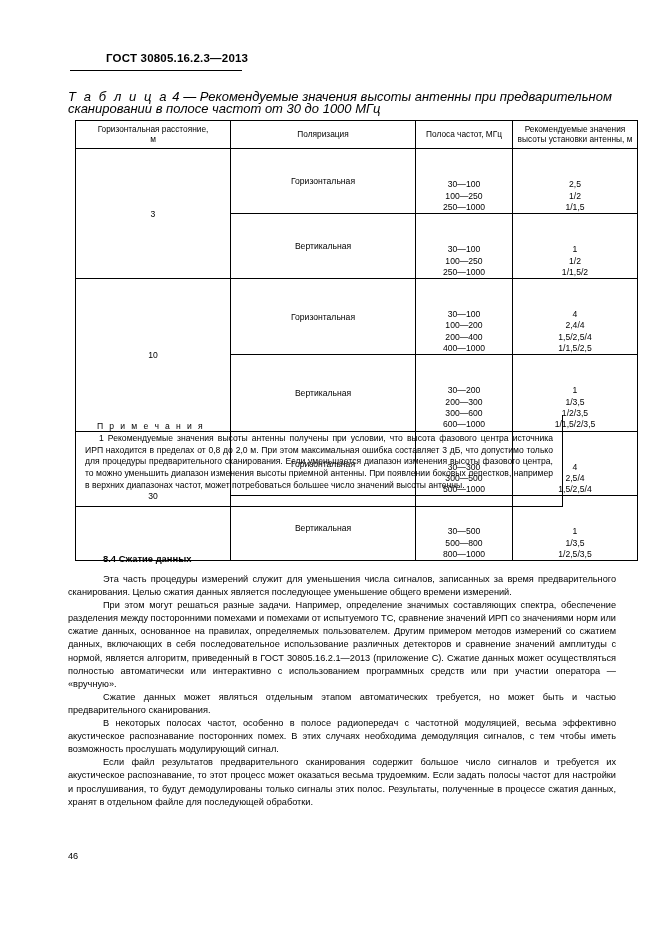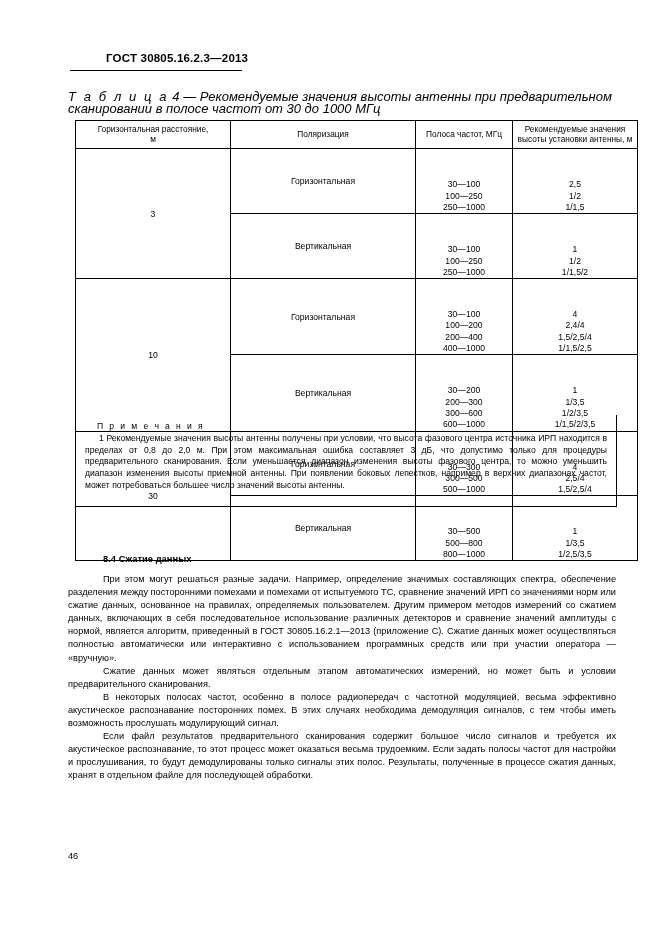--- a/index.html
+++ b/index.html
@@ -104,21 +104,21 @@
     line-height: 11.3px;
   }
   .stack { display: block; margin-top: 30px; }
   .stack span { display: block; }
 
   
   .notes-box {
     position: absolute;
     left: 75px;
     top: 415px;
-    width: 542px;
+    width: 488px;
     border: 1px solid #000;
     border-top: none;
     box-sizing: border-box;
     padding: 6px 9px 14px 9px;
   }
   .notes-title {
     font-size: 8.6px;
     letter-spacing: 1.9px;
     margin: 0 0 2px 12px;
   }
@@ -313,21 +313,22 @@
   </div>
 
   <div class="notes-box">
     <div class="notes-title">П р и м е ч а н и я</div>
     <p class="note-p">1 Рекомендуемые значения высоты антенны получены при условии, что высота фазового центра источника ИРП находится в пределах от 0,8 до 2,0 м. При этом максимальная ошибка составляет 3 дБ, что допустимо только для процедуры предварительного сканирования. Если уменьшается диапазон изменения высоты фазового центра, то можно уменьшить диапазон изменения высоты приемной антенны. При появлении боковых лепестков, например в верхних диапазонах частот, может потребоваться большее число значений высоты антенны.</p>
   </div>
 
   <div class="section-head">8.4 Сжатие данных</div>
 
   <div class="body-text">
+    <p>Эта часть процедуры измерений служит для уменьшения числа сигналов, записанных за время предварительного сканирования. Целью сжатия данных является последующее уменьшение общего времени измерений.</p>
     <p>При этом могут решаться разные задачи. Например, определение значимых составляющих спектра, обеспечение разделения между посторонними помехами и помехами от испытуемого ТС, сравнение значений ИРП со значениями норм или сжатие данных, основанное на правилах, определяемых пользователем. Другим примером методов измерений со сжатием данных, включающих в себя последовательное использование различных детекторов и сравнение значений амплитуды с нормой, является алгоритм, приведенный в ГОСТ 30805.16.2.1—2013 (приложение С). Сжатие данных может осуществляться полностью автоматически или интерактивно с использованием программных средств или при участии оператора — «вручную».</p>
-    <p>Сжатие данных может являться отдельным этапом автоматических измерений, но может быть и условии предварительного сканирования.</p>
+    <p>Сжатие данных может являться отдельным этапом автоматических требуется, но может быть и частью предварительного сканирования.</p>
     <p>В некоторых полосах частот, особенно в полосе радиопередач с частотной модуляцией, весьма эффективно акустическое распознавание посторонних помех. В этих случаях необходима демодуляция сигналов, с тем чтобы иметь возможность прослушать модулирующий сигнал.</p>
     <p>Если файл результатов предварительного сканирования содержит большое число сигналов и требуется их акустическое распознавание, то этот процесс может оказаться весьма трудоемким. Если задать полосы частот для настройки и прослушивания, то будут демодулированы только сигналы этих полос. Результаты, полученные в процессе сжатия данных, хранят в отдельном файле для последующей обработки.</p>
   </div>
 
   <div class="page-num">46</div>
 
 </div>
 
 </body></html>

